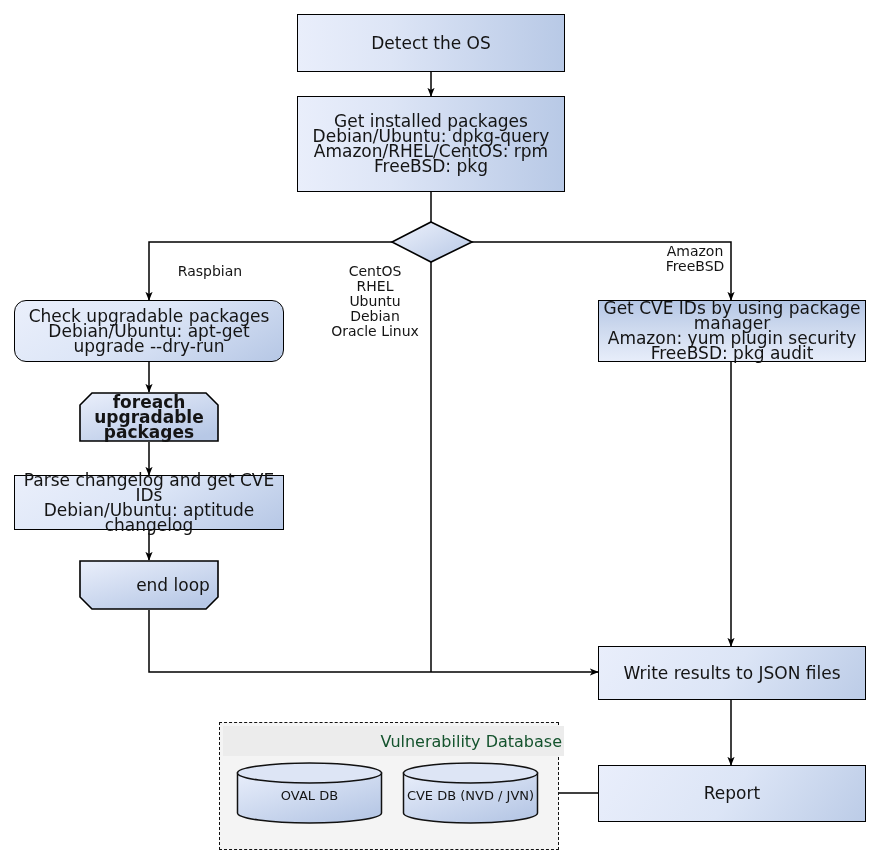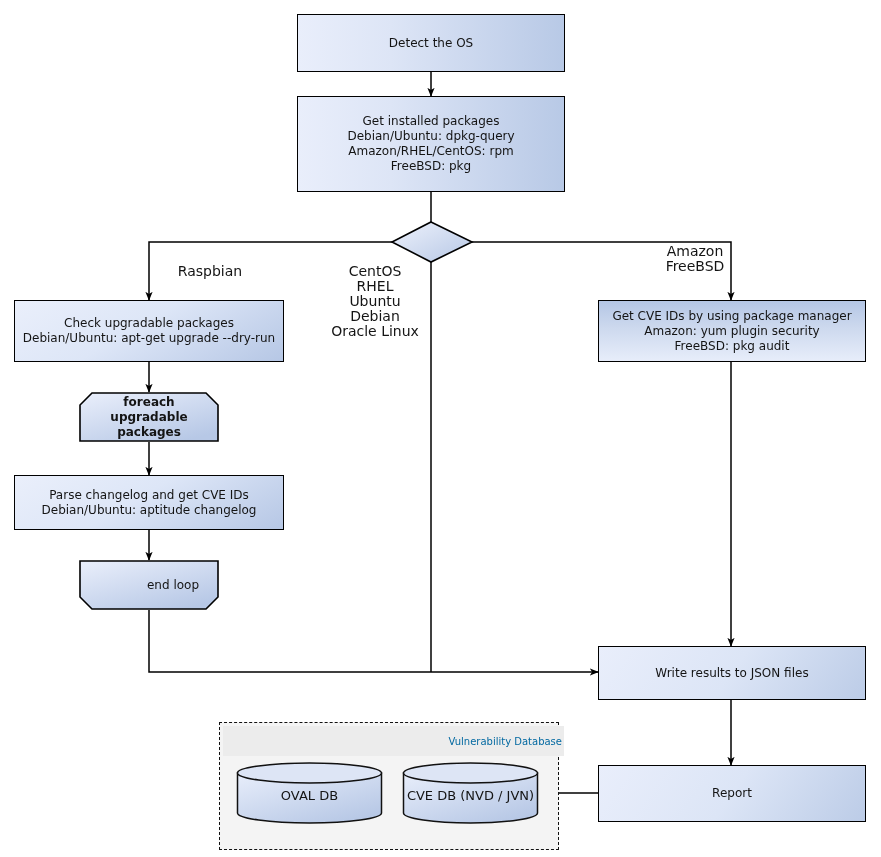--- a/index.html
+++ b/index.html
@@ -12,21 +12,21 @@
   #canvas{position:relative;width:881px;height:857px;}
 
   svg#wires{position:absolute;left:0;top:0;width:881px;height:857px;}
 
   .node{
     position:absolute;
     box-sizing:border-box;
     border:1.6px solid #000;
     display:flex;align-items:center;justify-content:center;
     text-align:center;
-    font-size:12px;
+    font-size:17px;
     line-height:15px;
     color:#141414;
     white-space:pre-line;
   }
   
   .g-horiz{background:linear-gradient(to right,#e9eefb 0%,#dde5f6 35%,#b8c9e6 100%);}
   .g-diag {background:linear-gradient(150deg,#eaeffb 0%,#dde6f7 45%,#b6c7e5 100%);}
   .g-vert-rev{background:linear-gradient(to bottom,#b4c6e5 0%,#cdd9ee 45%,#e7edfa 100%);}
   .g-diag2{background:linear-gradient(125deg,#e9eefb 0%,#dce5f6 50%,#bccce7 100%);}
 
@@ -47,21 +47,21 @@
   .vdb{
     position:absolute;
     box-sizing:border-box;
     border:1.7px dashed #111;
     background:#f4f4f4;
   }
   .vdb-head{
     position:absolute;left:3px;top:3px;right:-6px;height:30px;
     background:#ececec;
     display:flex;align-items:center;justify-content:flex-end;
-    font-size:10px;color:#0369a1;
+    font-size:16px;color:#14532d;
     padding-right:2px;
     box-sizing:border-box;
   }
   .cyl-label{
     position:absolute;
     width:100%;text-align:center;
     font-size:13px;color:#141414;
     z-index:3;
   }
   .cyl{position:absolute;}
@@ -126,21 +126,21 @@
     <span>Detect the OS</span>
   </div>
 
   <div class="node g-horiz" style="left:297px;top:96px;width:268px;height:96px;">
     <span>Get installed packages
 Debian/Ubuntu: dpkg-query
 Amazon/RHEL/CentOS: rpm
 FreeBSD: pkg</span>
   </div>
 
-  <div class="node g-diag" style="left:14px;top:300px;width:270px;height:62px;">
+  <div class="node g-diag" style="left:14px;top:300px;width:270px;height:62px;border-radius:12px;">
     <span>Check upgradable packages
 Debian/Ubuntu: apt-get upgrade --dry-run</span>
   </div>
 
   <div class="node loop-top" style="left:79px;top:392px;width:140px;height:50px;">
     <svg class="shape" viewBox="0 0 140 50" preserveAspectRatio="none">
       <defs>
         <linearGradient id="fgrad" x1="0" y1="0" x2="0.75" y2="1">
           <stop offset="0%" stop-color="#eaeffb"></stop>
           <stop offset="100%" stop-color="#b7c8e6"></stop>

